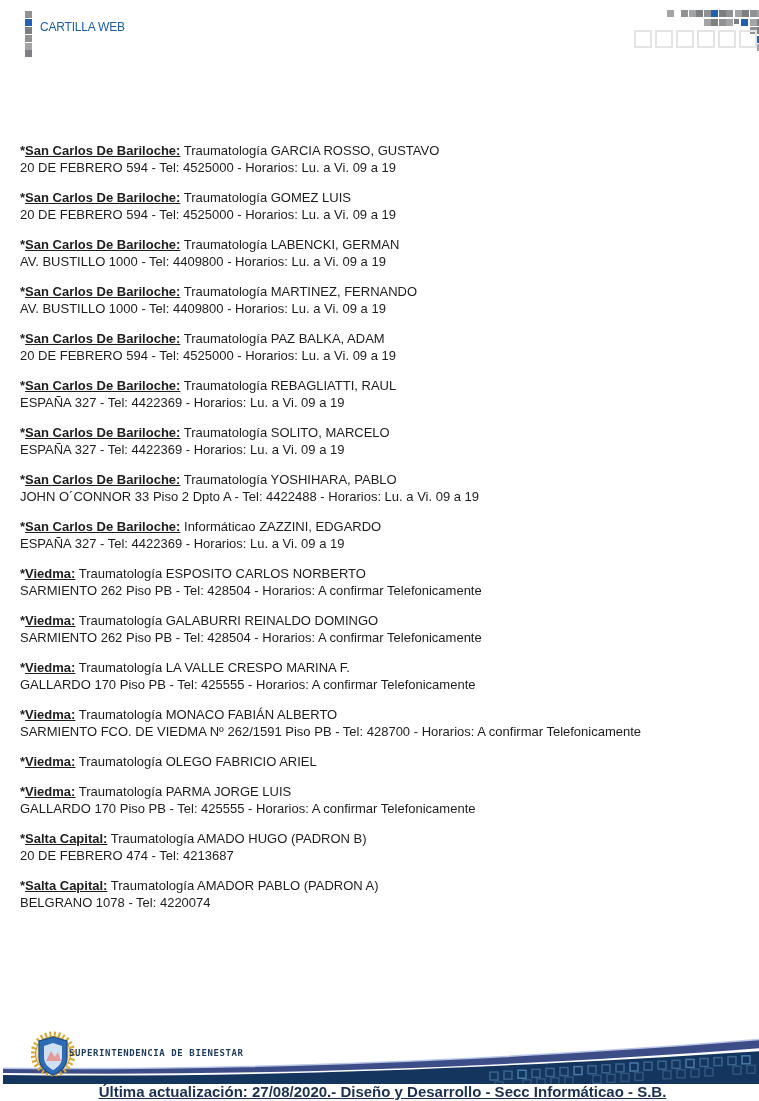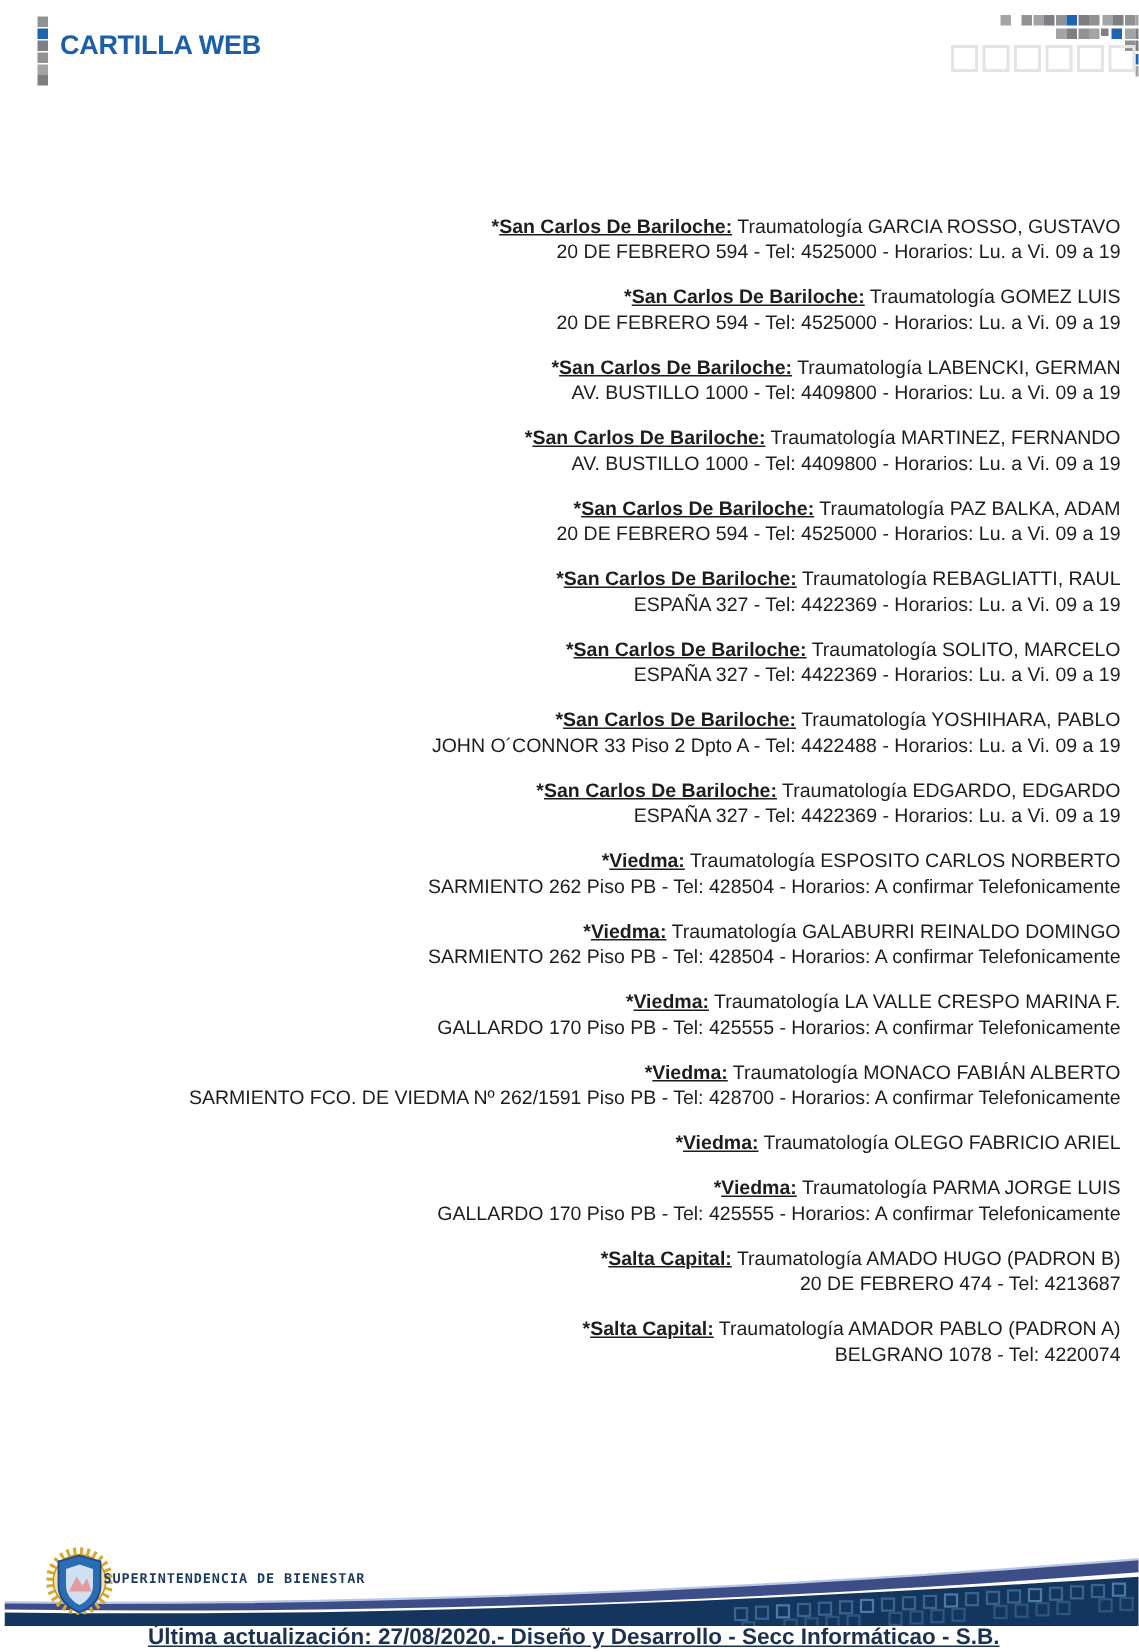--- a/index.html
+++ b/index.html
@@ -3,26 +3,26 @@
 <meta charset="utf-8">
 <style>
   html,body{margin:0;padding:0;}
   body{
     width:759px;height:1101px;position:relative;overflow:hidden;background:#ffffff;
     font-family:"Liberation Sans",sans-serif;color:var(--text,#1d1d1d);
   }
   
   .header{position:relative;width:759px;height:60px;background:#fff;}
   .brand-title{
-    position:absolute;left:40px;top:20px;font-size:18px;font-weight:bold;
+    position:absolute;left:40px;top:20px;font-size:12px;font-weight:normal;
     color:var(--brand-blue,#1a5fa8);letter-spacing:-0.2px;white-space:nowrap;
   }
   .deco-square{position:absolute;}
   
-  .content{padding:82px 12px 0 20px;font-size:13px;line-height:17px;text-align:right;}
+  .content{padding:82px 24px 0 20px;font-size:13px;line-height:17px;}
   .entry{margin:0 0 13px 0;}
   .entry .star{font-weight:bold;}
   .entry .city{font-weight:bold;text-decoration:underline;}
   .section-heading{
     display:block;color:var(--link-blue,#3c64ae);font-size:16px;line-height:19px;
     font-weight:bold;text-decoration:underline;margin:14px 0 16px 0;cursor:pointer;
   }
   
   .footer{position:absolute;left:3px;bottom:0;width:759px;height:70px;}
   .swoosh{position:absolute;left:0;top:7px;display:block;}
@@ -84,21 +84,21 @@
 
 <div class="content" id="listing">
     <p class="entry"><span class="star">*</span><span class="city">San Carlos De Bariloche:</span> <span class="info">Traumatología GARCIA ROSSO, GUSTAVO</span><br><span class="addr">20 DE FEBRERO 594 - Tel: 4525000 - Horarios: Lu. a Vi. 09 a 19</span></p>
     <p class="entry"><span class="star">*</span><span class="city">San Carlos De Bariloche:</span> <span class="info">Traumatología GOMEZ LUIS</span><br><span class="addr">20 DE FEBRERO 594 - Tel: 4525000 - Horarios: Lu. a Vi. 09 a 19</span></p>
     <p class="entry"><span class="star">*</span><span class="city">San Carlos De Bariloche:</span> <span class="info">Traumatología LABENCKI, GERMAN</span><br><span class="addr">AV. BUSTILLO 1000 - Tel: 4409800 - Horarios: Lu. a Vi. 09 a 19</span></p>
     <p class="entry"><span class="star">*</span><span class="city">San Carlos De Bariloche:</span> <span class="info">Traumatología MARTINEZ, FERNANDO</span><br><span class="addr">AV. BUSTILLO 1000 - Tel: 4409800 - Horarios: Lu. a Vi. 09 a 19</span></p>
     <p class="entry"><span class="star">*</span><span class="city">San Carlos De Bariloche:</span> <span class="info">Traumatología PAZ BALKA, ADAM</span><br><span class="addr">20 DE FEBRERO 594 - Tel: 4525000 - Horarios: Lu. a Vi. 09 a 19</span></p>
     <p class="entry"><span class="star">*</span><span class="city">San Carlos De Bariloche:</span> <span class="info">Traumatología REBAGLIATTI, RAUL</span><br><span class="addr">ESPAÑA 327 - Tel: 4422369 - Horarios: Lu. a Vi. 09 a 19</span></p>
     <p class="entry"><span class="star">*</span><span class="city">San Carlos De Bariloche:</span> <span class="info">Traumatología SOLITO, MARCELO</span><br><span class="addr">ESPAÑA 327 - Tel: 4422369 - Horarios: Lu. a Vi. 09 a 19</span></p>
     <p class="entry"><span class="star">*</span><span class="city">San Carlos De Bariloche:</span> <span class="info">Traumatología YOSHIHARA, PABLO</span><br><span class="addr">JOHN O´CONNOR 33 Piso 2 Dpto A - Tel: 4422488 - Horarios: Lu. a Vi. 09 a 19</span></p>
-    <p class="entry"><span class="star">*</span><span class="city">San Carlos De Bariloche:</span> <span class="info">Traumatología EDGARDO, EDGARDO</span><br><span class="addr">ESPAÑA 327 - Tel: 4422369 - Horarios: Lu. a Vi. 09 a 19</span></p>
+    <p class="entry"><span class="star">*</span><span class="city">San Carlos De Bariloche:</span> <span class="info">Informáticao ZAZZINI, EDGARDO</span><br><span class="addr">ESPAÑA 327 - Tel: 4422369 - Horarios: Lu. a Vi. 09 a 19</span></p>
     <p class="entry"><span class="star">*</span><span class="city">Viedma:</span> <span class="info">Traumatología ESPOSITO CARLOS NORBERTO</span><br><span class="addr">SARMIENTO 262 Piso PB - Tel: 428504 - Horarios: A confirmar Telefonicamente</span></p>
     <p class="entry"><span class="star">*</span><span class="city">Viedma:</span> <span class="info">Traumatología GALABURRI REINALDO DOMINGO</span><br><span class="addr">SARMIENTO 262 Piso PB - Tel: 428504 - Horarios: A confirmar Telefonicamente</span></p>
     <p class="entry"><span class="star">*</span><span class="city">Viedma:</span> <span class="info">Traumatología LA VALLE CRESPO MARINA F.</span><br><span class="addr">GALLARDO 170 Piso PB - Tel: 425555 - Horarios: A confirmar Telefonicamente</span></p>
     <p class="entry"><span class="star">*</span><span class="city">Viedma:</span> <span class="info">Traumatología MONACO FABIÁN ALBERTO</span><br><span class="addr">SARMIENTO FCO. DE VIEDMA Nº 262/1591 Piso PB - Tel: 428700 - Horarios: A confirmar Telefonicamente</span></p>
     <p class="entry"><span class="star">*</span><span class="city">Viedma:</span> <span class="info">Traumatología OLEGO FABRICIO ARIEL</span><br></p>
     <p class="entry"><span class="star">*</span><span class="city">Viedma:</span> <span class="info">Traumatología PARMA JORGE LUIS</span><br><span class="addr">GALLARDO 170 Piso PB - Tel: 425555 - Horarios: A confirmar Telefonicamente</span></p>
     <p class="entry"><span class="star">*</span><span class="city">Salta Capital:</span> <span class="info">Traumatología AMADO HUGO (PADRON B)</span><br><span class="addr">20 DE FEBRERO 474 - Tel: 4213687</span></p>
     <p class="entry"><span class="star">*</span><span class="city">Salta Capital:</span> <span class="info">Traumatología AMADOR PABLO (PADRON A)</span><br><span class="addr">BELGRANO 1078 - Tel: 4220074</span></p>
   </div>
 

